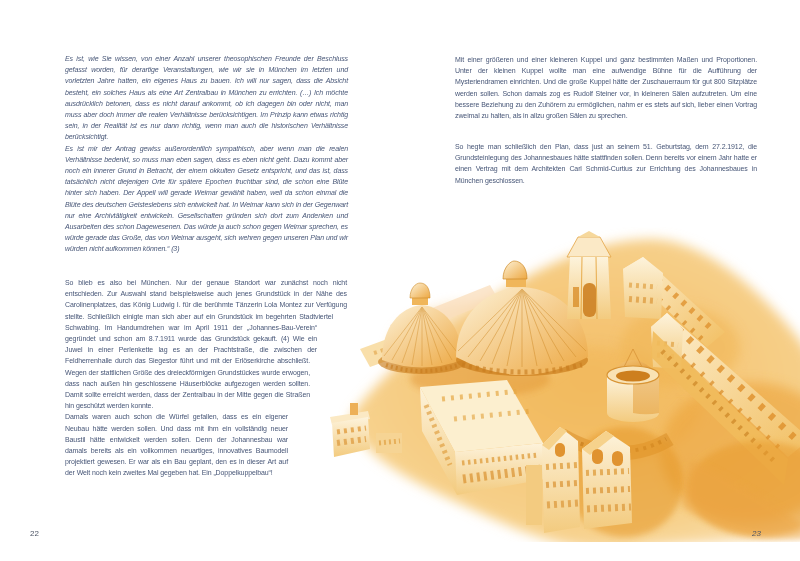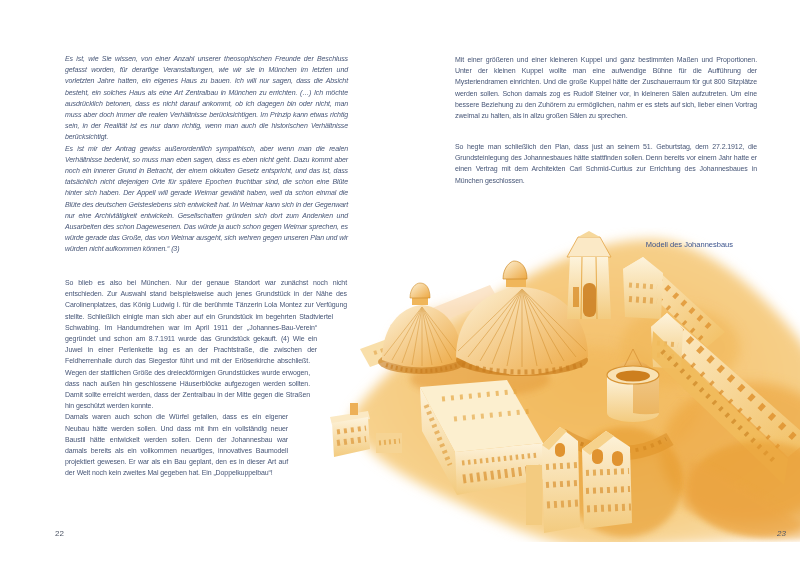--- a/index.html
+++ b/index.html
@@ -12,21 +12,21 @@
     position:absolute;color:#475677;font-size:7px;line-height:11.2px;
     letter-spacing:-0.1px;text-align:justify;
   }
   .textblock p{margin:0;}
   .italic{font-style:italic;}
   .spacer{float:right;clear:right;}
   .caption{
     position:absolute;left:533px;top:238px;width:200px;text-align:right;
     font-size:7.5px;line-height:14px;color:#3c548e;
   }
-  .pagenum{position:absolute;font-size:8px;color:#4d5565;margin-left:25px;}
+  .pagenum{position:absolute;font-size:8px;color:#4d5565;}
   .model-wrap{position:absolute;left:330px;top:227px;width:470px;height:315px;}
 </style>
 </head>
 <body>
 
 <div class="spread">
 
   <div>
     <div class="textblock italic" style="left:65px;top:53px;width:283px;">
       <p>Es ist, wie Sie wissen, von einer Anzahl unserer theosophischen Freunde der Beschluss gefasst worden, für derartige Veranstaltungen, wie wir sie in München im letzten und vorletzten Jahre hatten, ein eigenes Haus zu bauen. Ich will nur sagen, dass die Absicht besteht, ein solches Haus als eine Art Zentralbau in München zu errichten. (…) Ich möchte ausdrücklich betonen, dass es nicht darauf ankommt, ob ich dagegen bin oder nicht, man muss aber doch immer die realen Verhältnisse berücksichtigen. Im Prinzip kann etwas richtig sein, in der Realität ist es nur dann richtig, wenn man auch die historischen Verhältnisse berücksichtigt.</p>
@@ -214,19 +214,18 @@
       <path d="M360,232 C400,252 440,272 475,300 L475,312 C425,316 382,300 352,280 Z" fill="#eca544" opacity="0.5" filter="url(#soft2)"></path>
     </svg>
   </div>
 
   <div>
     <div class="textblock" style="left:455px;top:54px;width:302px;">Mit einer größeren und einer kleineren Kuppel und ganz bestimmten Maßen und Proportionen. Unter der kleinen Kuppel wollte man eine aufwendige Bühne für die Aufführung der Mysteriendramen einrichten. Und die große Kuppel hätte der Zuschauerraum für gut 800 Sitzplätze werden sollen. Schon damals zog es Rudolf Steiner vor, in kleineren Sälen aufzutreten. Um eine bessere Beziehung zu den Zuhörern zu ermöglichen, nahm er es stets auf sich, lieber einen Vortrag zweimal zu halten, als in allzu großen Sälen zu sprechen.</div>
 
     <div class="textblock" style="left:455px;top:141px;width:302px;">So hegte man schließlich den Plan, dass just an seinem 51. Geburtstag, dem 27.2.1912, die Grundsteinlegung des Johannesbaues hätte stattfinden sollen. Denn bereits vor einem Jahr hatte er einen Vertrag mit dem Architekten Carl Schmid-Curtius zur Errichtung des Johannesbaues in München geschlossen.</div>
 
     <div class="caption">
-      <div>Modell des Johannesbaus</div>
     </div>
 
     <div class="pagenum" style="left:752px;top:529px;font-style:italic;">23</div>
   </div>
 
 </div>
 
 </body></html>

